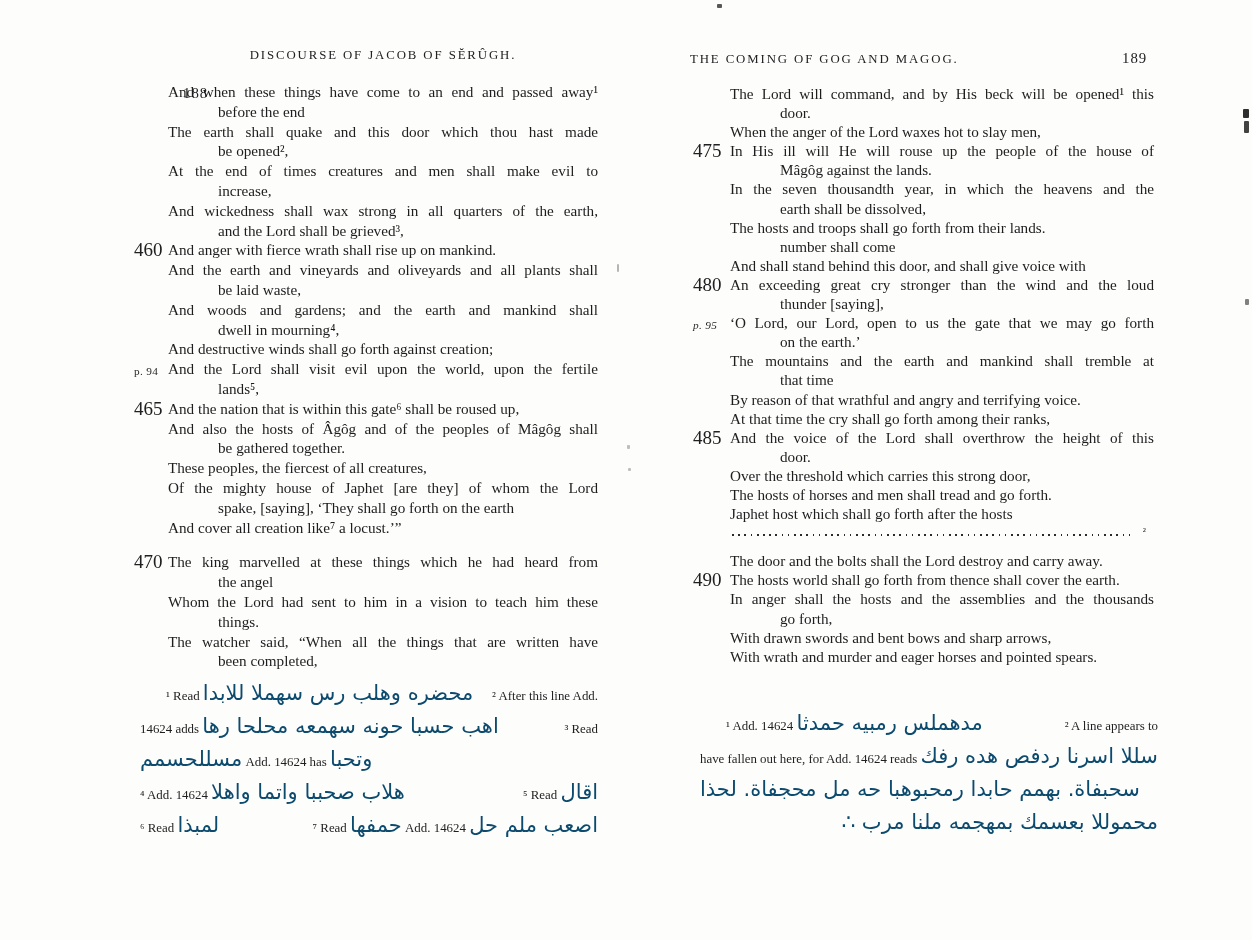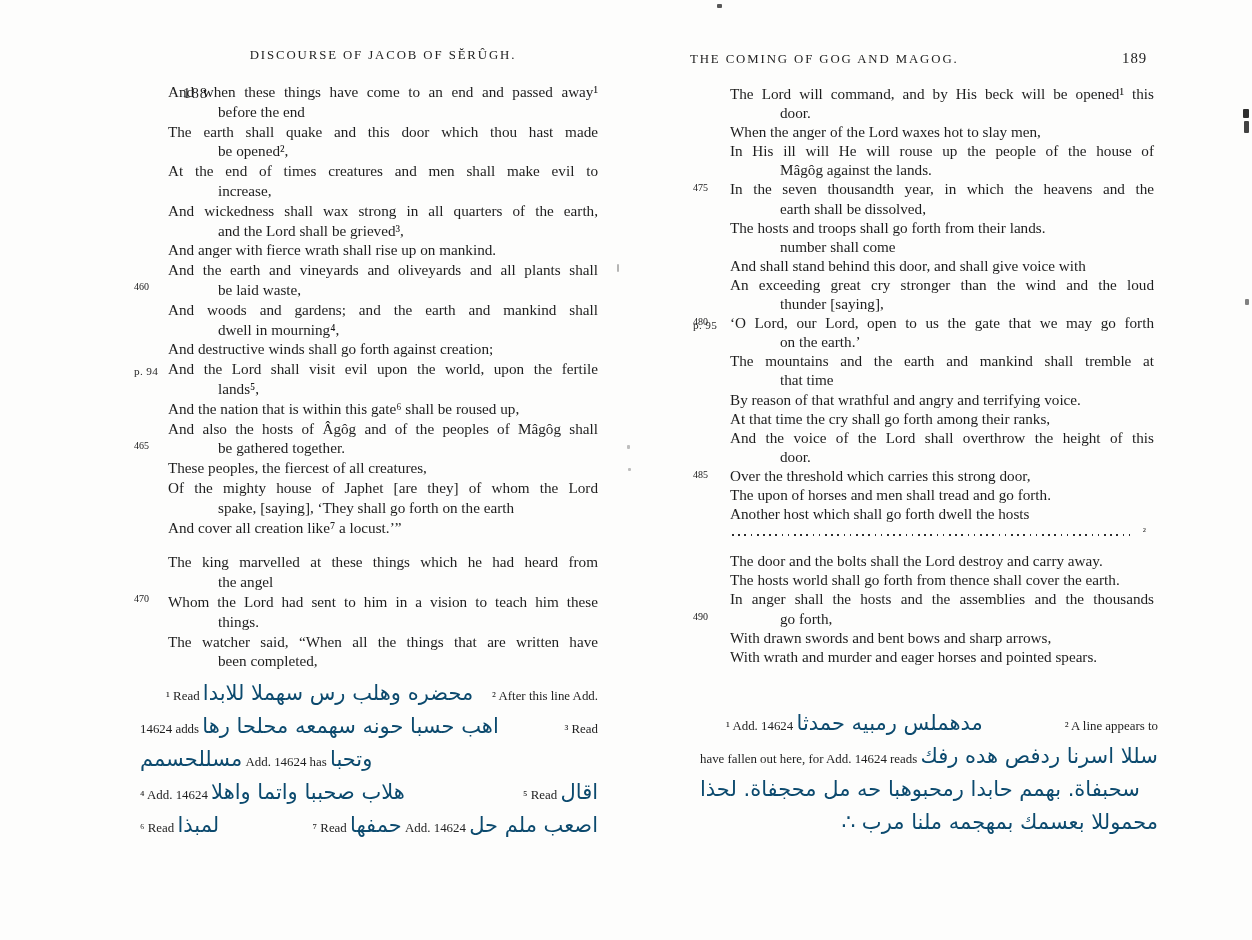--- a/index.html
+++ b/index.html
@@ -23,28 +23,28 @@
   #body-right { left:730px; top:84px;  width:424px; }
   #body-left  .line { line-height:19.8px; }
   #body-right .line { line-height:19.1px; }
 
   .line { position:relative; font-size:15.2px; color:#1d1d1d; }
   .line.ind  { padding-left:50px; }
   .line.gap  { margin-top:15px; }
   .line.gap2 { margin-top:9px; }
   .line.just { text-align:justify; text-align-last:justify; }
   .ln {
-    position:absolute; left:-34px; top:0; font-size:10px; color:#202020;margin-top:37px;
+    position:absolute; left:-34px; top:0; font-size:19px; color:#202020;
   }
   #body-right .ln { left:-37px; }
   .pnote {
     position:absolute; left:-34px; top:3px; font-size:11.3px; color:#2a2a2a;
     letter-spacing:.3px;
   }
-  #body-right .pnote { left:-37px; }
+  #body-right .pnote { left:-37px;font-style:italic; }
 
   .dots {
     position:absolute; left:2px; right:22px; top:11px; height:2px;
     background-image:repeating-linear-gradient(to right,#2b2b2b 0 1.7px,transparent 1.7px 6.2px);
   }
   .dsup { position:absolute; right:8px; top:-1px; font-size:10.5px; }
 
   .footnotes { position:absolute; font-size:12.9px; color:#1f1f1f; }
   #fn-left  { left:140px; top:678px; width:458px; }
   #fn-right { left:700px; top:708px; width:458px; }
@@ -122,22 +122,22 @@
     <div class="line ind"><span class="txt">thunder [saying],</span></div>
     <div class="line just"><span class="pnote">p. 95</span><span class="txt">‘O Lord, our Lord, open to us the gate that we may go forth</span></div>
     <div class="line ind"><span class="txt">on the earth.’</span></div>
     <div class="line just"><span class="txt">The mountains and the earth and mankind shall tremble at</span></div>
     <div class="line ind"><span class="txt">that time</span></div>
     <div class="line"><span class="txt">By reason of that wrathful and angry and terrifying voice.</span></div>
     <div class="line"><span class="txt">At that time the cry shall go forth among their ranks,</span></div>
     <div class="line just"><span class="ln">485</span><span class="txt">And the voice of the Lord shall overthrow the height of this</span></div>
     <div class="line ind"><span class="txt">door.</span></div>
     <div class="line"><span class="txt">Over the threshold which carries this strong door,</span></div>
-    <div class="line"><span class="txt">The upon of horses and men shall tread and go forth.</span></div>
-    <div class="line"><span class="txt">Another host which shall go forth dwell the hosts</span></div>
+    <div class="line"><span class="txt">The hosts of horses and men shall tread and go forth.</span></div>
+    <div class="line"><span class="txt">Japhet host which shall go forth after the hosts</span></div>
     <div class="line" style="height: 19.1px;">
       <span class="dots"></span>
       <sup class="dsup">²</sup>
     </div>
     <div class="line gap2"><span class="txt">The door and the bolts shall the Lord destroy and carry away.</span></div>
     <div class="line"><span class="ln">490</span><span class="txt">The hosts world shall go forth from thence shall cover the earth.</span></div>
     <div class="line just"><span class="txt">In anger shall the hosts and the assemblies and the thousands</span></div>
     <div class="line ind"><span class="txt">go forth,</span></div>
     <div class="line"><span class="txt">With drawn swords and bent bows and sharp arrows,</span></div>
     <div class="line"><span class="txt">With wrath and murder and eager horses and pointed spears.</span></div>

